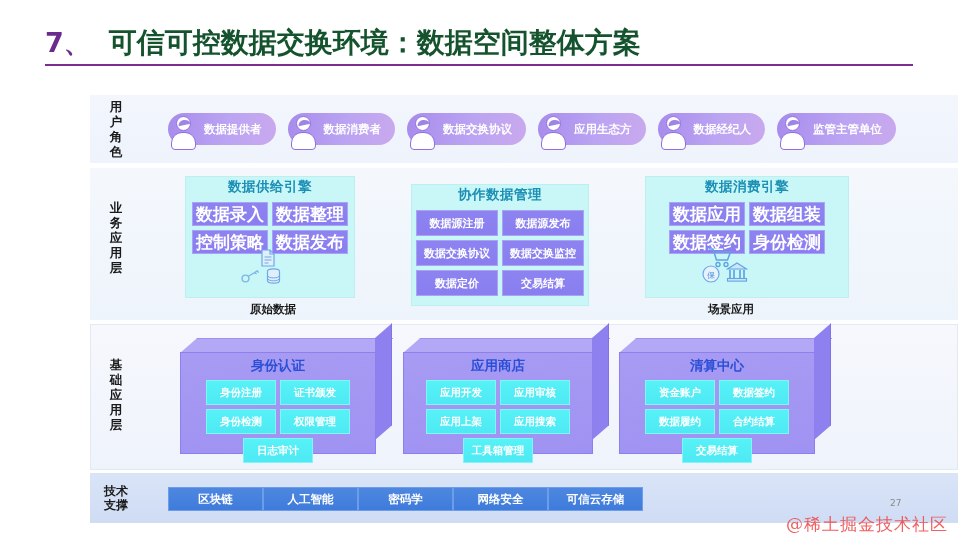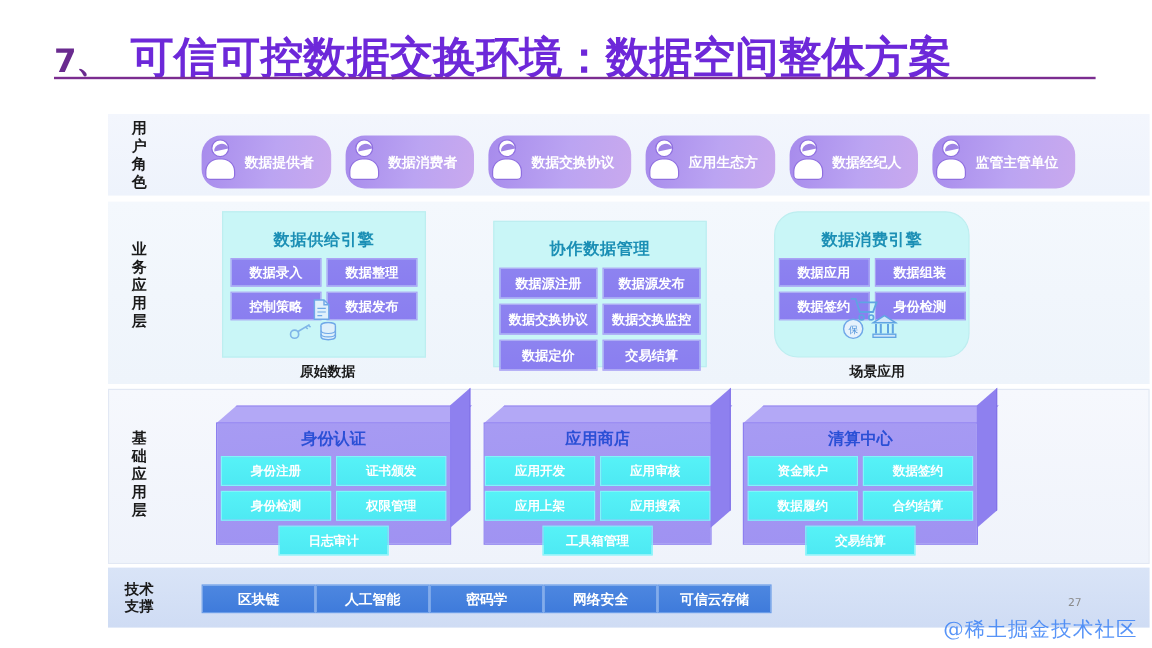--- a/index.html
+++ b/index.html
@@ -7,21 +7,21 @@
     width:960px;height:540px;overflow:hidden;background:#ffffff;
     font-family:"DejaVu Sans","Liberation Sans",sans-serif;
     position:relative;
   }
   .slide{position:absolute;inset:0;}
 
   
   .title-wrap{position:absolute;left:45px;top:24px;width:870px;}
   .title-row{display:flex;align-items:baseline;white-space:nowrap;}
   .title-num{font-size:27px;font-weight:bold;color:#6a2b8f;letter-spacing:0px;}
-  .title-text{font-size:36px;font-weight:bold;color:#6d28d9;margin-left:18px;}
+  .title-text{font-size:28px;font-weight:bold;color:#14532d;margin-left:18px;}
   .title-rule{position:absolute;left:0;top:40px;width:868px;height:2px;background:#7b2d90;}
 
   
   .band{position:absolute;box-sizing:border-box;}
   .band-roles{left:90px;top:95px;width:868px;height:68px;
      background:linear-gradient(180deg,#f3f6fd 0%,#eef3fc 100%);}
   .band-biz{left:90px;top:168px;width:868px;height:152px;
      background:linear-gradient(180deg,#f4f8fd 0%,#eef4fb 100%);}
   .band-base{left:90px;top:324px;width:868px;height:146px;
      background:linear-gradient(180deg,#f6f8fd 0%,#eff3fb 100%);
@@ -34,50 +34,50 @@
      font-size:12.5px;font-weight:bold;color:#1a1a1a;line-height:15px;
      letter-spacing:0px;}
   .vlabel span{display:block;}
   .lbl-roles{left:103px;top:99px;}
   .lbl-biz{left:103px;top:200px;}
   .lbl-base{left:103px;top:357px;}
   .lbl-tech{left:99px;top:484px;width:34px;font-size:12px;line-height:14px;}
 
   
   .roles{position:absolute;left:168px;top:113px;display:flex;gap:12px;}
-  .role{position:relative;height:44px;border-radius:16px;
+  .role{position:relative;height:32px;border-radius:16px;
      background:linear-gradient(100deg,#a78bec 0%,#bba4f2 55%,#c9a9ee 100%);
      display:flex;align-items:center;padding:0 14px 0 36px;
      box-sizing:border-box;}
   .role-label{font-size:11.5px;font-weight:bold;color:#ffffff;white-space:nowrap;}
   .person{position:absolute;left:2px;top:3px;width:28px;height:34px;}
   .person .head{position:absolute;left:6px;top:0px;width:15px;height:15px;
      border-radius:50%;background:#ffffff;border:1.4px solid #8f6fe0;box-sizing:border-box;}
   .person .head:after{content:"";position:absolute;left:1px;top:3px;width:12px;height:5px;
      border-radius:50% 50% 0 0 / 100% 100% 0 0;background:#8f6fe0;opacity:.85;
      transform:rotate(-12deg);}
   .person .body{position:absolute;left:1px;top:16px;width:25px;height:18px;
      background:#ffffff;border:1.4px solid #8f6fe0;box-sizing:border-box;
      border-radius:11px 11px 4px 4px;}
 
   
   .biz{position:absolute;box-sizing:border-box;
      background:#c9f6f7;border:1px solid #bdeef0;}
   .biz-title{text-align:center;font-size:13.5px;font-weight:bold;color:#1b8fb5;
-     margin-top:14px;letter-spacing:.5px;}
+     margin-top:1px;letter-spacing:.5px;}
   .biz-grid{display:flex;flex-wrap:wrap;gap:4px;justify-content:center;margin-top:6px;}
   .chip{box-sizing:border-box;background:linear-gradient(180deg,#8d83f0 0%,#8a7ef0 100%);
      border:1px solid #a9a2f5;color:#ffffff;font-weight:bold;
      display:flex;align-items:center;justify-content:center;text-align:center;}
   .chip.small{font-size:8.5px;}
 
   #biz1{left:185px;top:176px;width:170px;height:122px;}
   #biz2{left:411px;top:184px;width:178px;height:122px;}
-  #biz3{left:645px;top:176px;width:163px;height:122px;border-radius:20px;}
-  #biz1 .chip,#biz3 .chip{width:76px;height:24px;font-size:11px;}
+  #biz3{left:645px;top:176px;width:204px;height:122px;}
+  #biz1 .chip,#biz3 .chip{width:76px;height:24px;font-size:17px;}
   #biz2 .chip{width:82px;height:26px;font-size:11px;}
 
   .caption{position:absolute;font-size:11.5px;font-weight:bold;color:#1a1a1a;
      text-align:center;white-space:nowrap;}
   #cap1{left:228px;top:302px;width:90px;}
   #cap3{left:686px;top:302px;width:90px;}
 
   .deco{position:absolute;}
 
   
@@ -92,40 +92,40 @@
      border-top:1px solid #9d90f1;}
   .cube-right{position:absolute;right:0;top:0;width:16px;height:calc(100% - 14px);
      background:#8e80ef;
      transform:skewY(-41deg);transform-origin:top left;
      border-right:1px solid #8272e8;}
   .cube-inner{position:absolute;left:0;top:14px;width:calc(100% - 16px);
      height:calc(100% - 14px);}
   .cube-title{text-align:center;font-size:13.5px;font-weight:bold;color:#2b4fd6;
      margin-top:5px;}
   .cube-grid{display:flex;flex-wrap:wrap;gap:4px;justify-content:center;margin-top:5px;}
-  .cchip{box-sizing:border-box;width:92px;height:25px;
+  .cchip{box-sizing:border-box;width:70px;height:25px;
      background:linear-gradient(180deg,#56f2f7 0%,#4ee9f3 100%);
      border:1px solid #7ef6fa;color:#ffffff;font-size:10.5px;font-weight:bold;
      display:flex;align-items:center;justify-content:center;}
 
   #cube1{left:180px;top:338px;width:212px;height:116px;}
   #cube2{left:403px;top:338px;width:206px;height:116px;}
   #cube3{left:619px;top:338px;width:212px;height:116px;}
 
   
   .tech-row{position:absolute;left:168px;top:487px;display:flex;}
   .tbtn{width:95px;height:24px;box-sizing:border-box;
      background:linear-gradient(180deg,#4d87e0 0%,#3f7bdb 100%);
      border:1px solid #6b9de8;
      color:#ffffff;font-size:11.5px;font-weight:bold;
      display:flex;align-items:center;justify-content:center;}
 
   
   .watermark{position:absolute;right:12px;bottom:4px;font-size:17px;
-     color:#3b82f6;opacity:.85;letter-spacing:1px;
+     color:#ef4444;opacity:.85;letter-spacing:1px;
      font-family:"DejaVu Serif","Liberation Serif",serif;white-space:nowrap;}
   .pageno{position:absolute;left:890px;top:498px;font-size:9px;color:#8a8a8a;}
 </style>
 </head>
 <body>
 
 <div class="slide">
 
   <div class="title-wrap">
     <div class="title-row">

